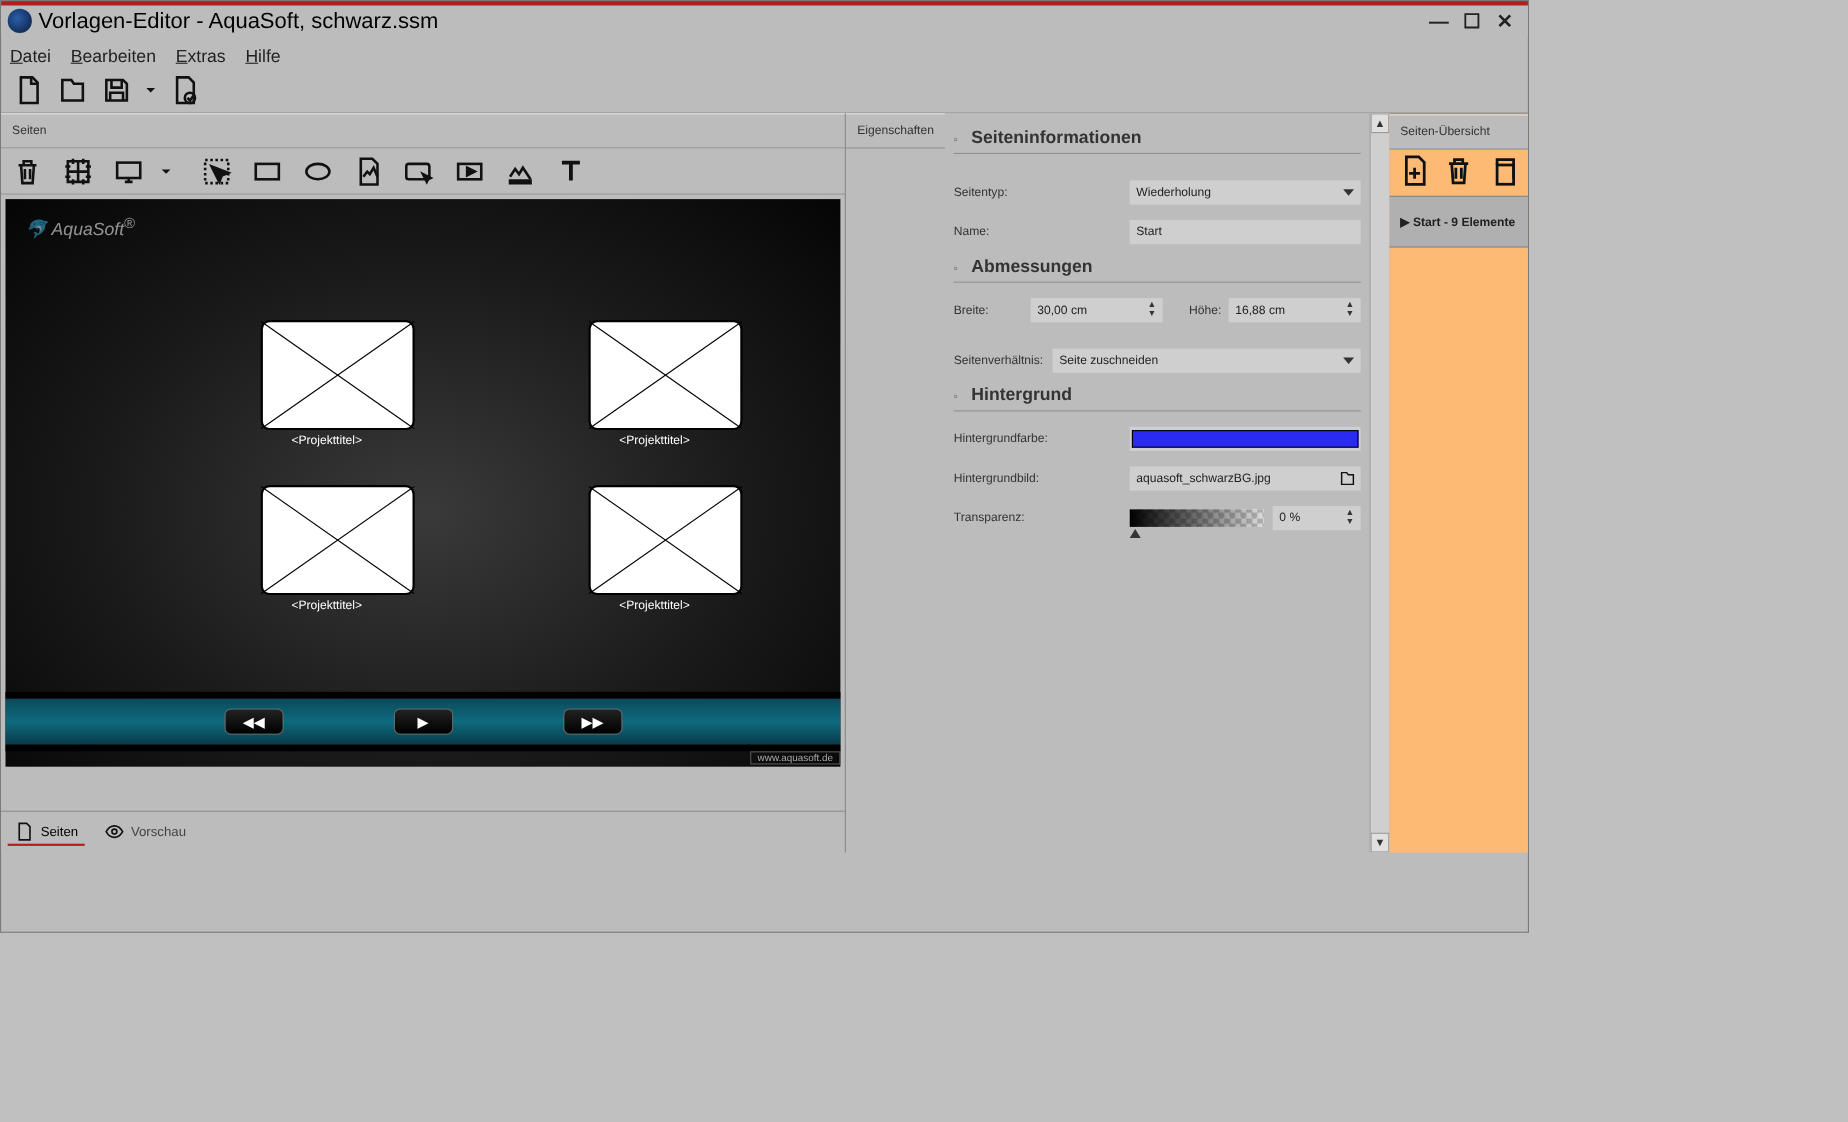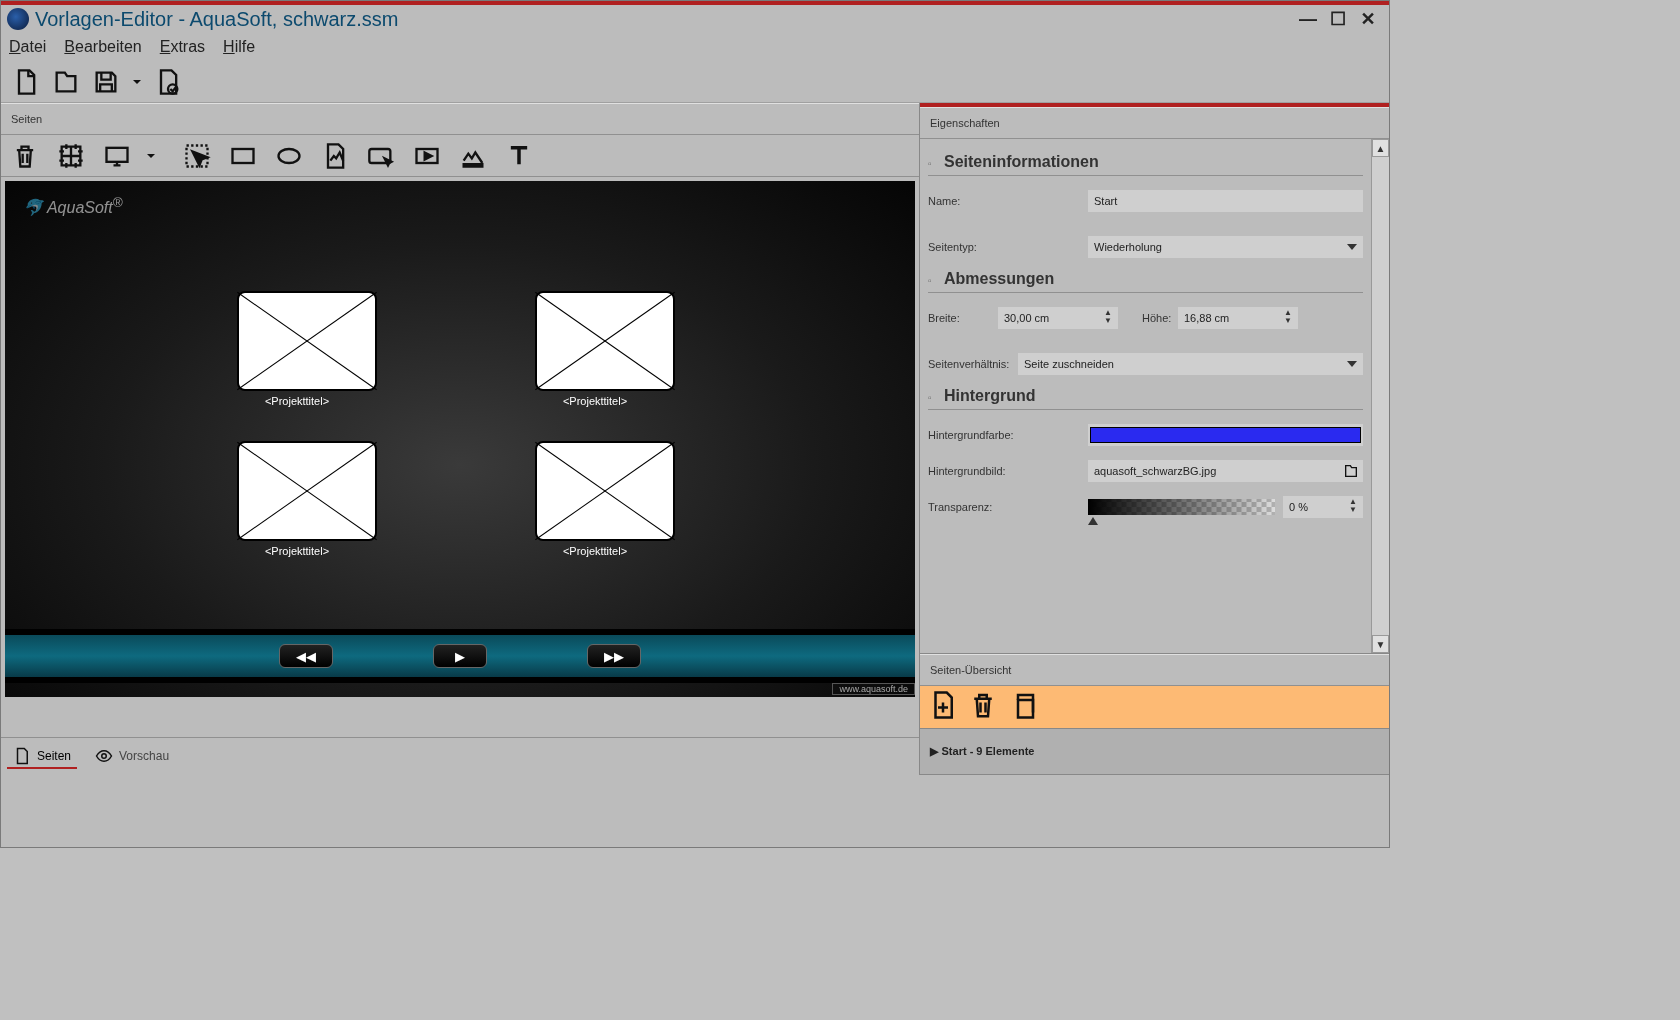--- a/index.html
+++ b/index.html
@@ -2,31 +2,31 @@
 <html><head>
 <meta charset="utf-8">
 <style>
 * { margin: 0; padding: 0; box-sizing: border-box; font-family: "Segoe UI", Tahoma, sans-serif; }
 body { width: 1680px; height: 1020px; background: #c0c0c0; overflow: hidden; position: relative; }
 
 
 .frame { width: 1390px; height: 848px; background: #bcbcbc; border: 1px solid #7a7a7a; position: relative; }
 .titlebar { height: 32px; background: #bcbcbc; border-top: 4px solid #b02020; display: flex; align-items: center; padding: 0 6px; }
 .titlebar .app-icon { width: 22px; height: 22px; background: radial-gradient(circle at 40% 40%, #2a5faa, #0a1a3a); border-radius: 50%; margin-right: 6px; }
-.titlebar .title { font-size: 20px; color: #0c4a6e; flex: 1; }
+.titlebar .title { font-size: 20px; color: #000000; flex: 1; }
 .titlebar .winbtn { width: 30px; height: 24px; display: flex; align-items: center; justify-content: center; font-size: 18px; font-weight: bold; color: #222; }
-.menubar { height: 28px; display: flex; align-items: center; padding: 0 8px; gap: 18px; font-size: 16px; color: #222; }
+.menubar { height: 28px; display: flex; align-items: flex-end; padding: 0 8px; gap: 18px; font-size: 16px; color: #222; }
 .menubar span { border-bottom: 0; }
 .toolbar-main { height: 42px; display: flex; align-items: center; padding: 0 8px; gap: 6px; border-bottom: 1px solid #a0a0a0; }
 .toolbar-main .tbtn { width: 34px; height: 34px; display: flex; align-items: center; justify-content: center; }
 .toolbar-main svg { width: 28px; height: 28px; stroke: #111; stroke-width: 2; fill: none; }
 
 .body-row { display: flex; height: 672px; }
 .left-col { width: 918px; display: flex; flex-direction: column; }
-.right-col { flex: 1; display: flex; flex-direction: column; border-left: 1px solid #888; }
+.right-col { flex: 1; display: flex; flex-direction: row; border-left: 1px solid #888; }
 
 .panel-title { height: 32px; background: #bcbcbc; border-top: 1px solid #e0e0e0; border-bottom: 1px solid #909090; padding: 0 10px; font-size: 11px; color: #333; display: flex; align-items: center; }
 
 .page-toolbar { height: 42px; background: #bcbcbc; border-bottom: 1px solid #909090; display: flex; align-items: center; padding: 0 4px; gap: 6px; }
 .page-toolbar .tbtn { width: 40px; height: 36px; display: flex; align-items: center; justify-content: center; }
 .page-toolbar svg { width: 28px; height: 28px; stroke: #111; stroke-width: 2; fill: none; }
 
 .canvas-wrap { flex: 1; background: #bcbcbc; padding: 4px; }
 .canvas { width: 100%; height: 516px; background: radial-gradient(ellipse at 50% 55%, #3a3a3a 0%, #1a1a1a 55%, #050505 100%); position: relative; color: #fff; }
 .canvas .logo { position: absolute; top: 14px; left: 18px; font-size: 16px; font-style: italic; opacity: .55; font-family: cursive; }
@@ -249,31 +249,31 @@
       </div>
     </div>
 
     <div class="right-col">
       <div class="red-strip"></div>
       <div class="panel-title">Eigenschaften</div>
 
       <div class="props-body">
         <div class="props-scroll">
           <div class="section-head"><span class="collapse">▫</span><span>Seiteninformationen</span></div>
-          <div class="prop-row">
-            <div class="plabel">Name:</div>
-            <div class="pfield">
-                <span>Start</span>
-              </div>
-          </div>
           <div class="prop-row" style="margin-top:24px">
             <div class="plabel">Seitentyp:</div>
             <div class="pfield">
                 <span>Wiederholung</span>
                 <div class="dd-arrow"></div>
+              </div>
+          </div>
+          <div class="prop-row">
+            <div class="plabel">Name:</div>
+            <div class="pfield">
+                <span>Start</span>
               </div>
           </div>
 
           <div class="section-head"><span class="collapse">▫</span><span>Abmessungen</span></div>
           <div class="prop-row">
             <div class="plabel" style="width:70px">Breite:</div>
             <div class="pfield small">
                 <span>30,00 cm</span>
                 <div class="spin">▲<br>▼</div>
               </div>

